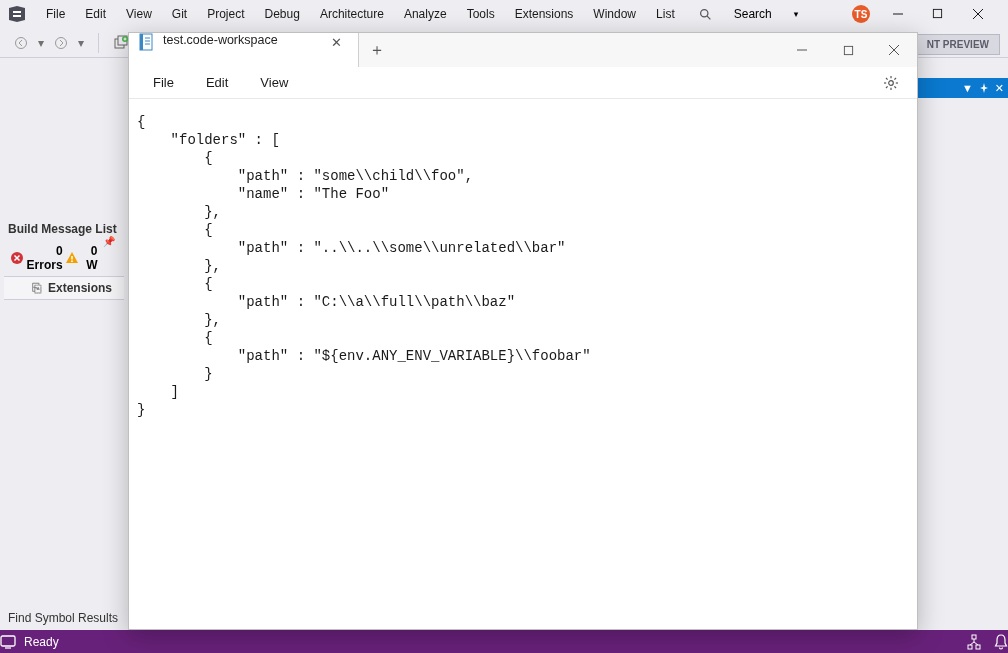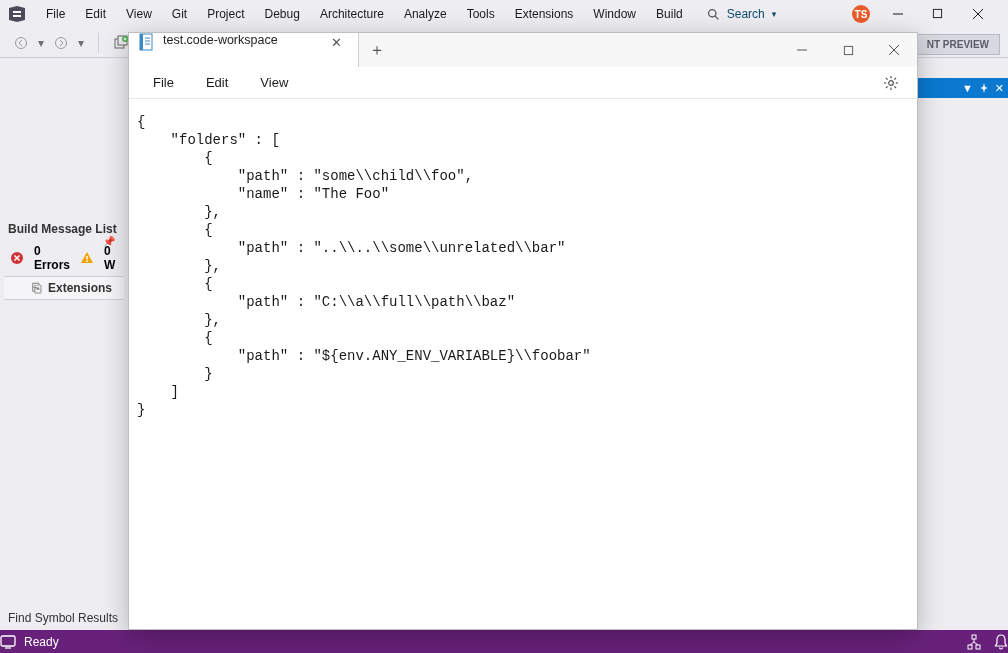--- a/index.html
+++ b/index.html
@@ -27,22 +27,22 @@
   margin-right: 8px;
   display: flex; align-items: center; justify-content: center;
 }
 .vs-menubar .menu-item {
   padding: 4px 10px;
   color: #1b1b1b;
   cursor: default;
 }
 .vs-search {
   margin-left: 14px;
-  display: flex; align-items: center; gap: 7px;
-  color: #0c4a6e;
+  display: flex; align-items: center; gap: 22px;
+  color: #000000;
 }
 .vs-search .caret { font-size: 9px; }
 .vs-menubar-spacer { flex: 1; }
 .vs-badge {
   width: 18px; height: 18px; border-radius: 50%;
   background: #e85b2a; color: #fff; font-size: 10px;
   display: flex; align-items: center; justify-content: center;
   font-weight: 600;
   margin-right: 22px;
 }
@@ -89,23 +89,24 @@
   width: 120px;
   font-weight: bold;
 }
 .panel-title {
   font-size: 12px;
   color: #333;
   padding: 4px 4px;
 }
 .pins { float: right; color: #555; font-size: 10px; padding-right: 4px;}
 .err-row {
-  display: flex; align-items: center; gap: 10px;
+  display: flex; align-items: center; gap: 2px;
   padding: 4px 6px;
   font-size: 12px;
+  text-align: right;
 }
 .err-icon { width: 14px; height: 14px; }
 .col-headers {
   display: flex; gap: 4px; padding: 4px 6px;
   border-top: 1px solid #cccedb;
   border-bottom: 1px solid #cccedb;
   color: #333;
   background: #f5f5f7;
 }
 .find-symbol {
@@ -218,21 +219,21 @@
   <div class="menu-item">Edit</div>
   <div class="menu-item">View</div>
   <div class="menu-item">Git</div>
   <div class="menu-item">Project</div>
   <div class="menu-item">Debug</div>
   <div class="menu-item">Architecture</div>
   <div class="menu-item">Analyze</div>
   <div class="menu-item">Tools</div>
   <div class="menu-item">Extensions</div>
   <div class="menu-item">Window</div>
-  <div class="menu-item">Build</div>
+  <div class="menu-item">List</div>
   <div class="vs-search">
     <svg width="13" height="13" viewBox="0 0 16 16">
         <circle cx="6.5" cy="6.5" r="4.5" fill="none" stroke="#555" stroke-width="1.5"></circle>
         <line x1="10" y1="10" x2="14" y2="14" stroke="#555" stroke-width="1.5"></line>
       </svg>
     <span>Search</span>
     <span class="caret">▾</span>
   </div>
   <div class="vs-menubar-spacer"></div>
   <div class="vs-badge">TS</div>

